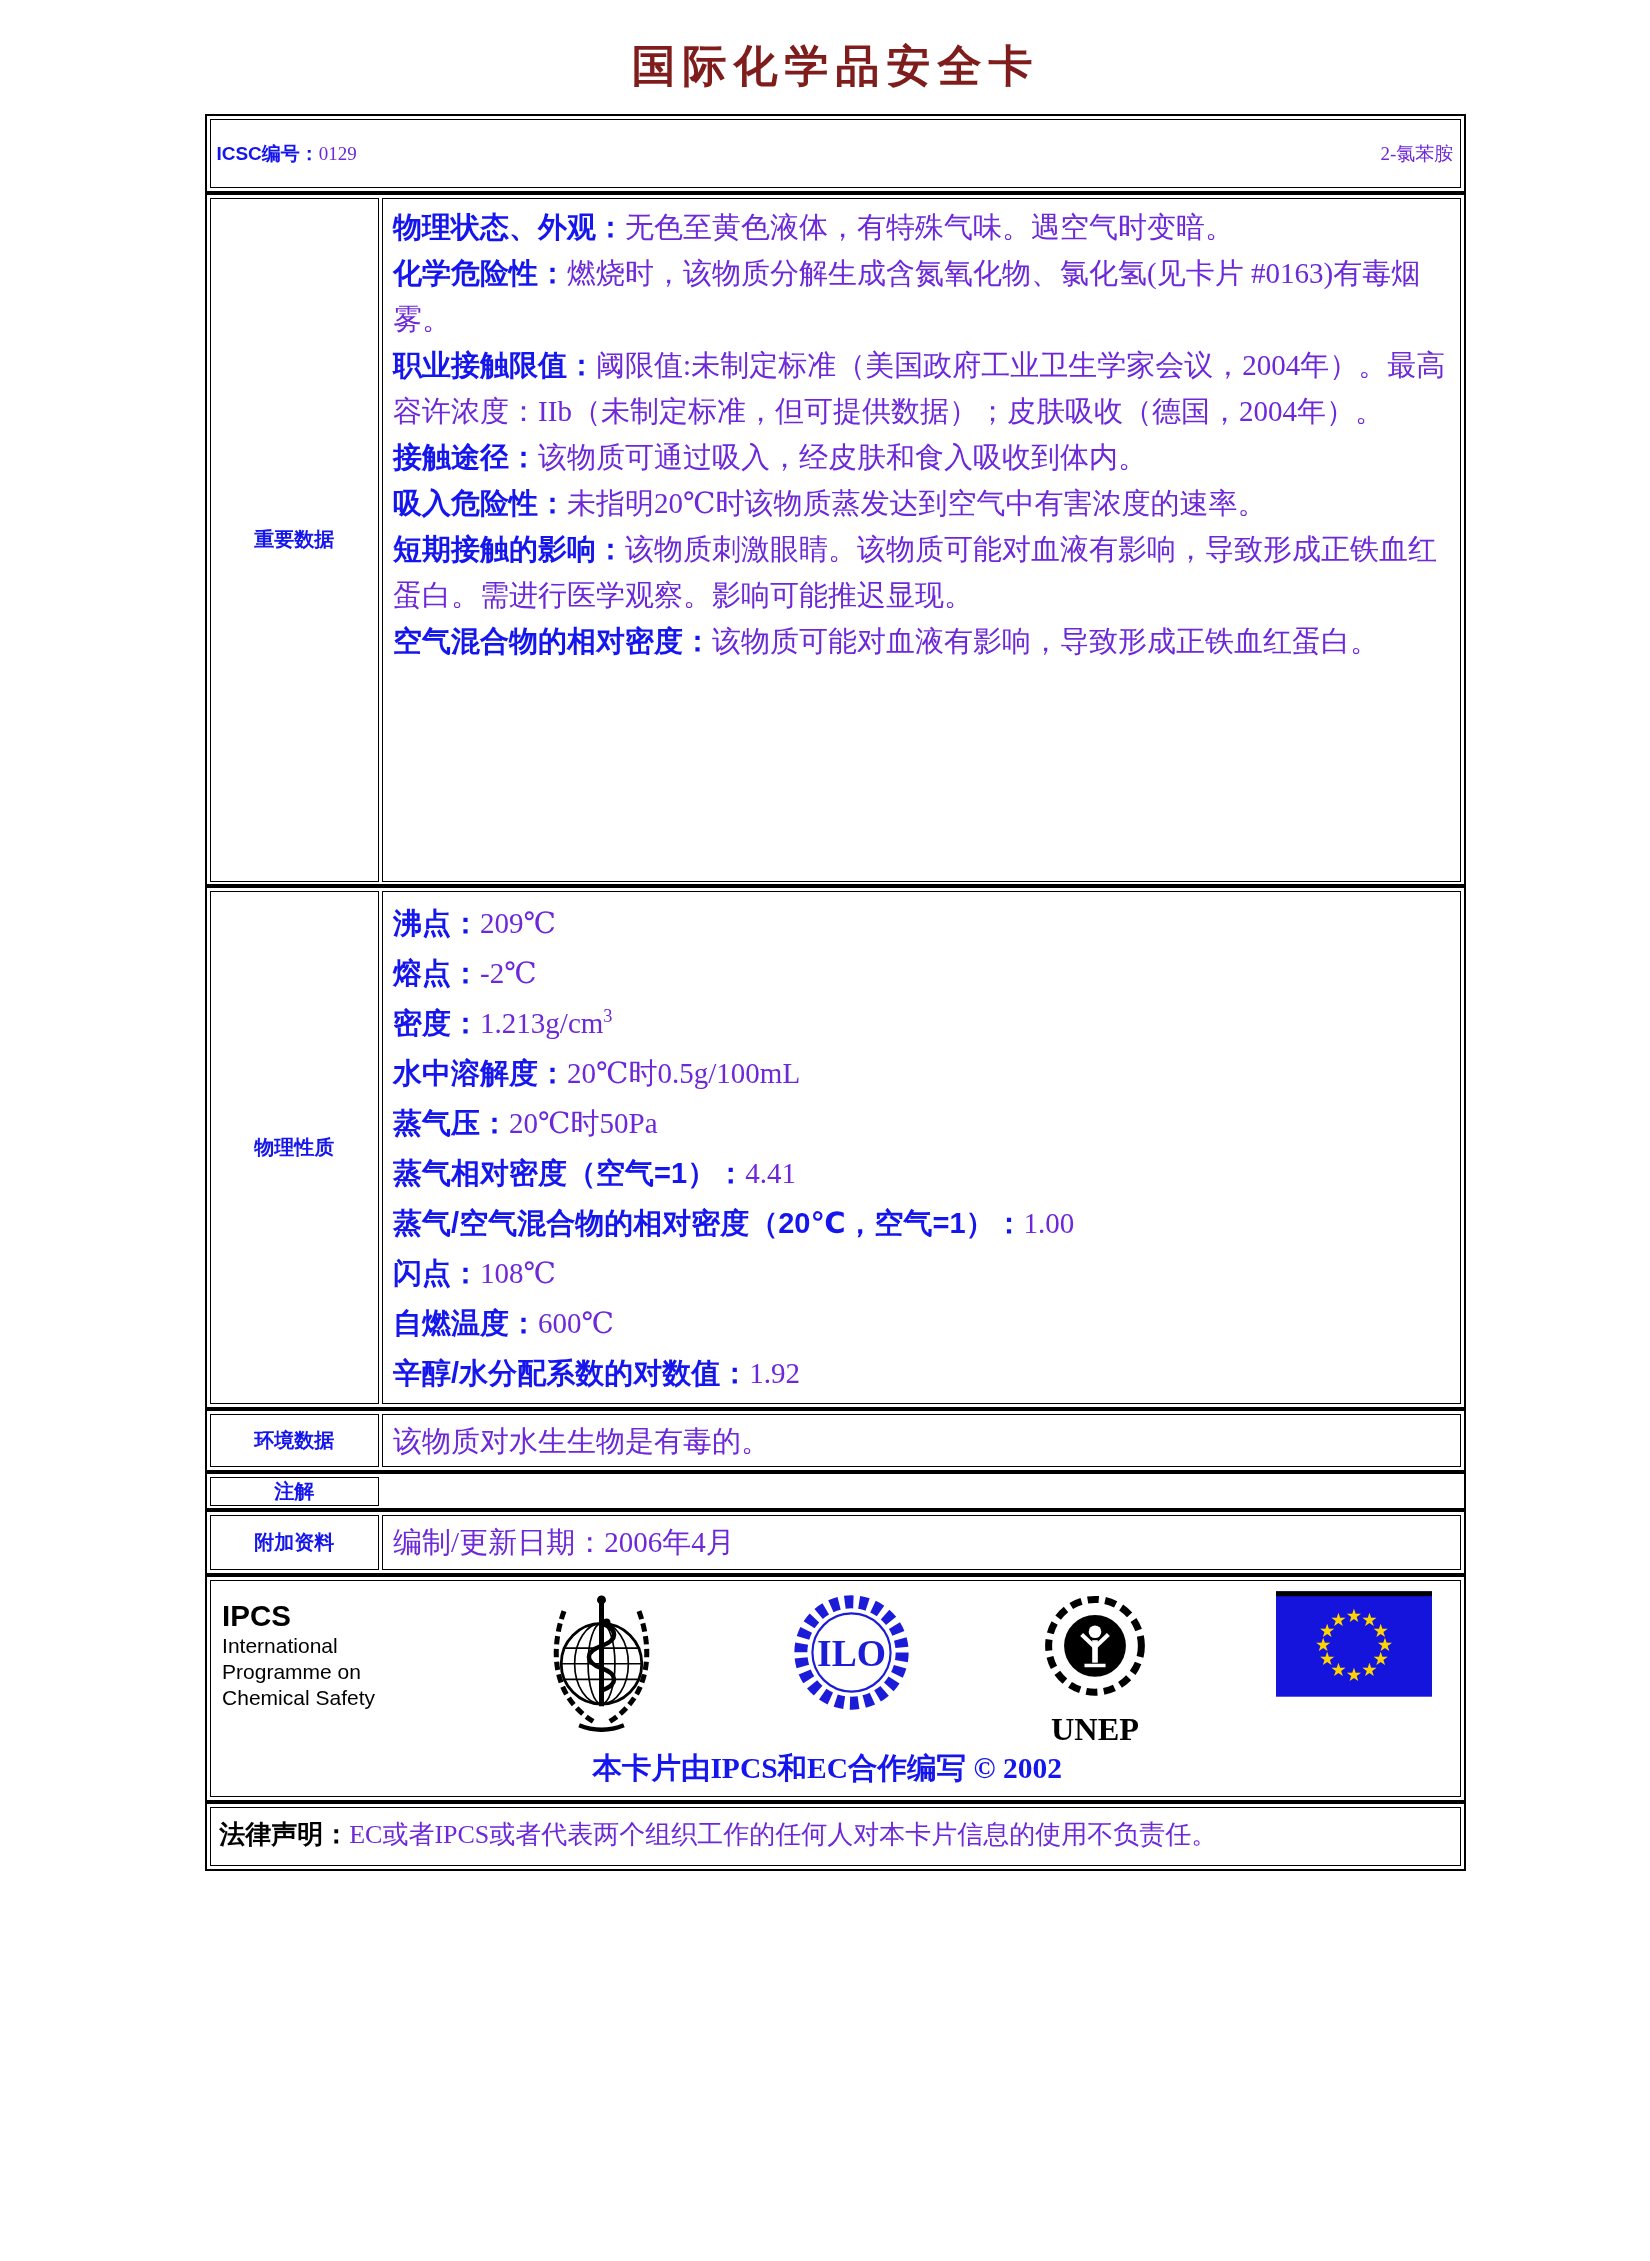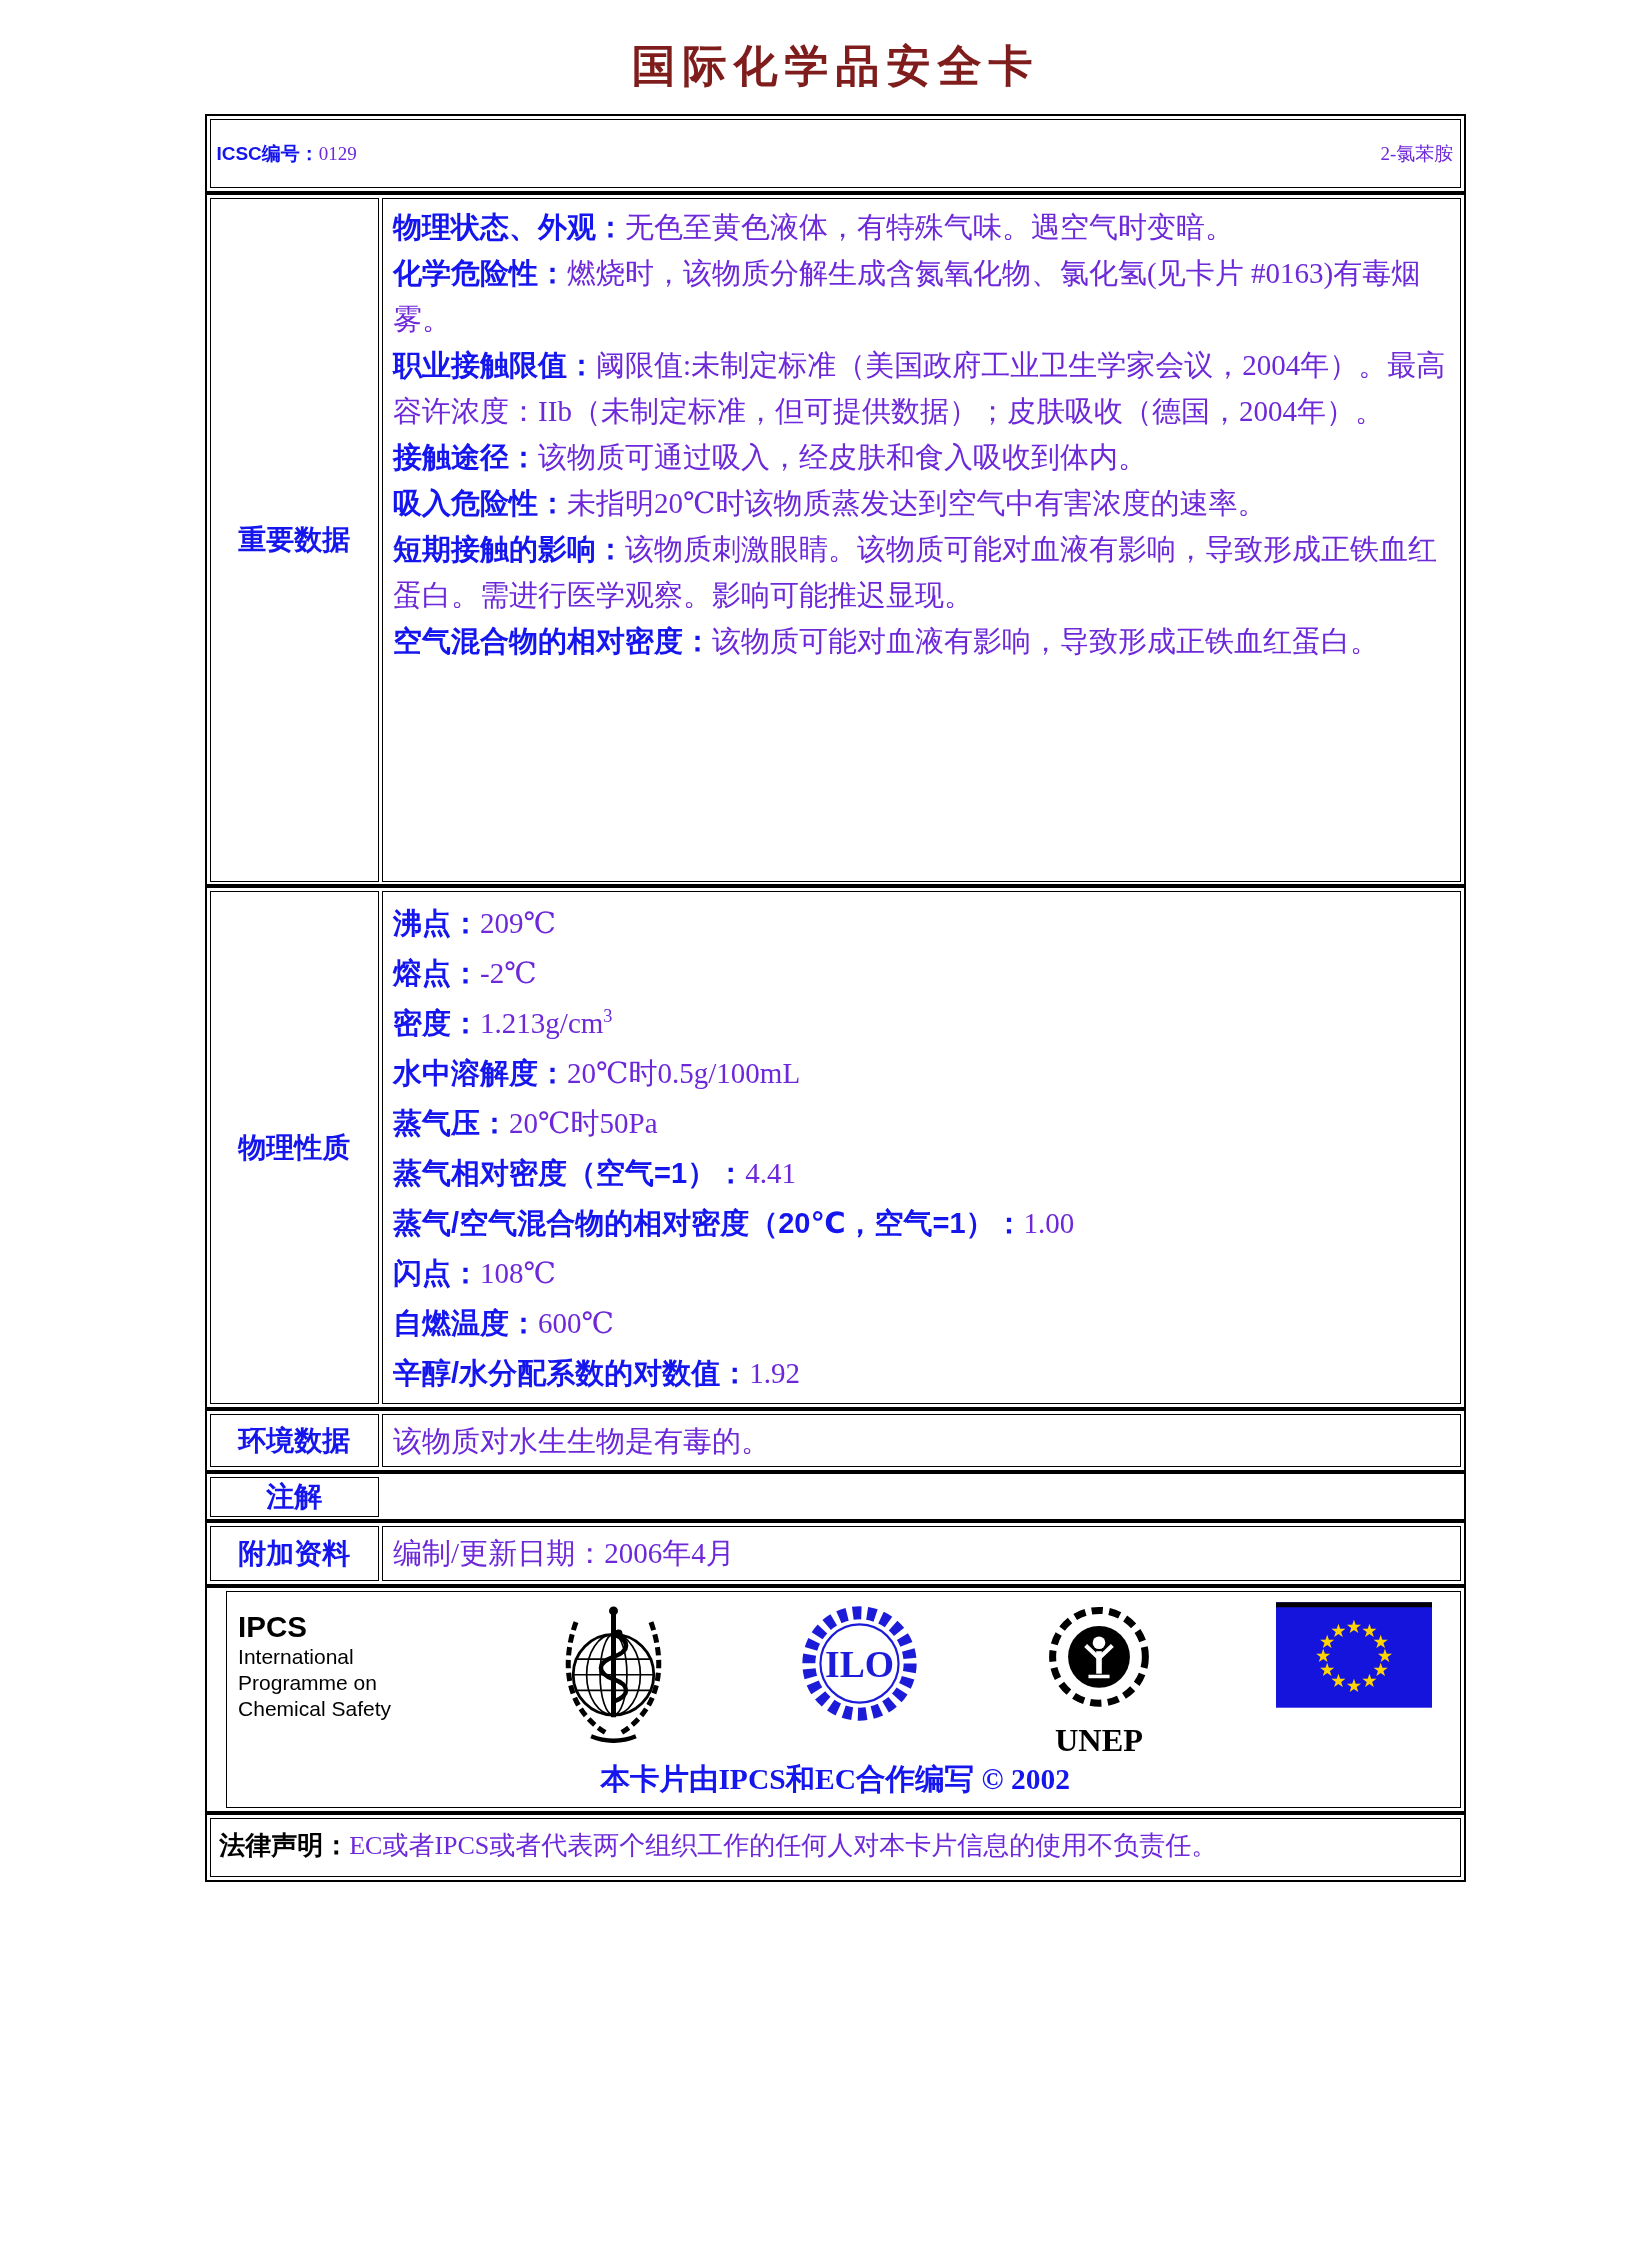--- a/index.html
+++ b/index.html
@@ -15,21 +15,21 @@
     font-size:44px;font-weight:bold;color:#7f1d1d;
     letter-spacing:7px;
     font-family:"Liberation Serif","DejaVu Serif",serif;
   }
   .card{width:1261px;margin-left:205px;}
   .sec{border:2.8px solid #000;padding:2.8px;background:#fff;}
   .grid{display:grid;grid-template-columns:169px 1fr;gap:3.5px;}
   .cell{border:1.4px solid #000;background:#fff;box-sizing:border-box;}
   .side{
     display:flex;align-items:center;justify-content:center;
-    color:#1515EE;font-weight:bold;font-size:28px;
+    color:#1515EE;font-weight:bold;font-size:20px;
     font-family:"Liberation Sans","DejaVu Sans",sans-serif;
     text-align:center;
   }
   .content{padding:5.6px 9.8px;font-size:29px;line-height:46px;}
   .lbl{
     color:#1515EE;font-weight:bold;
     font-family:"Liberation Sans","DejaVu Sans",sans-serif;
   }
   .txt{color:#6d28d9;}
   .para{margin:0;}
@@ -42,21 +42,21 @@
   
   .phys{line-height:50px;white-space:nowrap;}
   .phys .sup{font-size:18.3px;vertical-align:super;line-height:0;}
   
   .row-env .content{min-height:53px;display:flex;align-items:center;padding-top:1.4px;padding-bottom:1.4px;}
   .row-notes .content{min-height:98px;}
   .row-add .content{min-height:55px;display:flex;align-items:center;padding-top:1.4px;padding-bottom:3px;}
   .imp-content{min-height:684px;}
   .phys-content{min-height:497px;}
   
-  .logos-cell{min-height:189px;padding:9.8px 28px 7px 11.3px;display:flex;flex-direction:column;margin-left:16px;}
+  .logos-cell{min-height:189px;padding:9.8px 28px 7px 11.3px;display:flex;flex-direction:column;}
   .logos-row{display:flex;align-items:flex-start;justify-content:space-between;}
   .ipcs-block{width:190px;padding-top:8.4px;font-family:"Liberation Sans","DejaVu Sans",sans-serif;}
   .ipcs-acronym{font-size:29.5px;font-weight:bold;line-height:1.15;}
   .ipcs-line{font-size:21px;line-height:1.25;}
   .logo{flex:0 0 auto;}
   .caption-row{
     text-align:center;margin-top:2.8px;
     color:#1515EE;font-weight:bold;font-size:29.5px;
     font-family:Liberation Serif, serif;
   }

